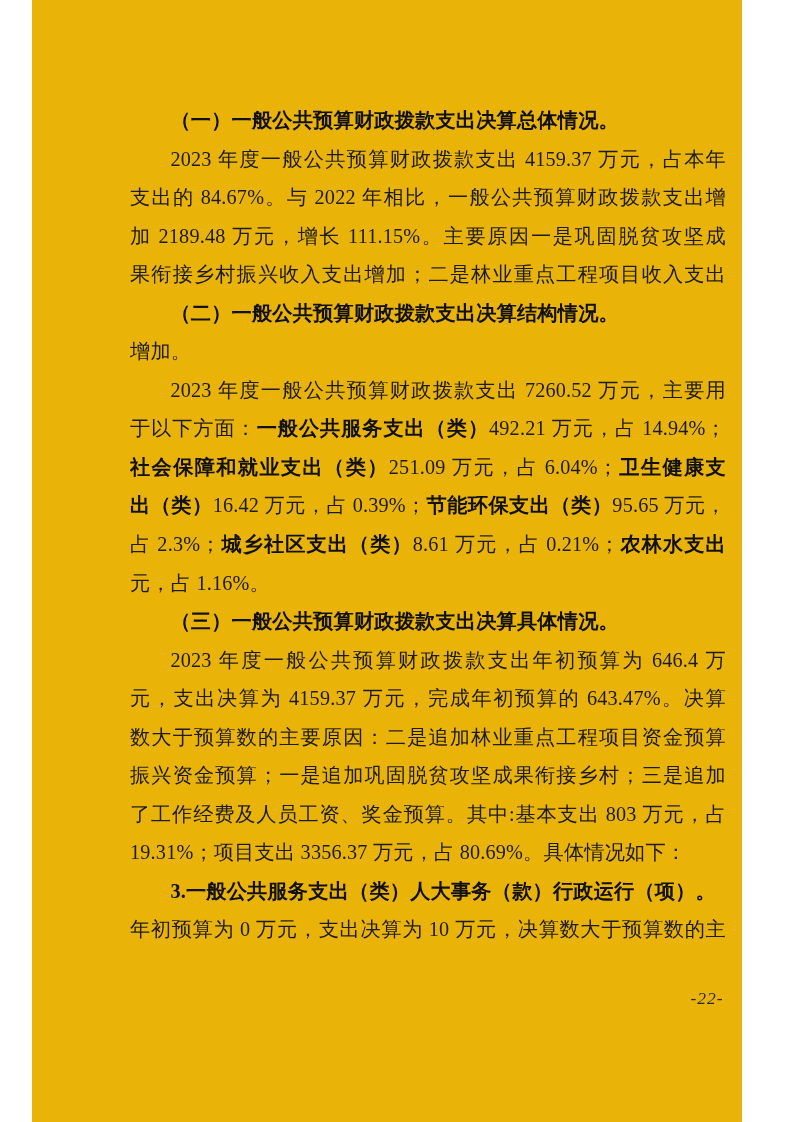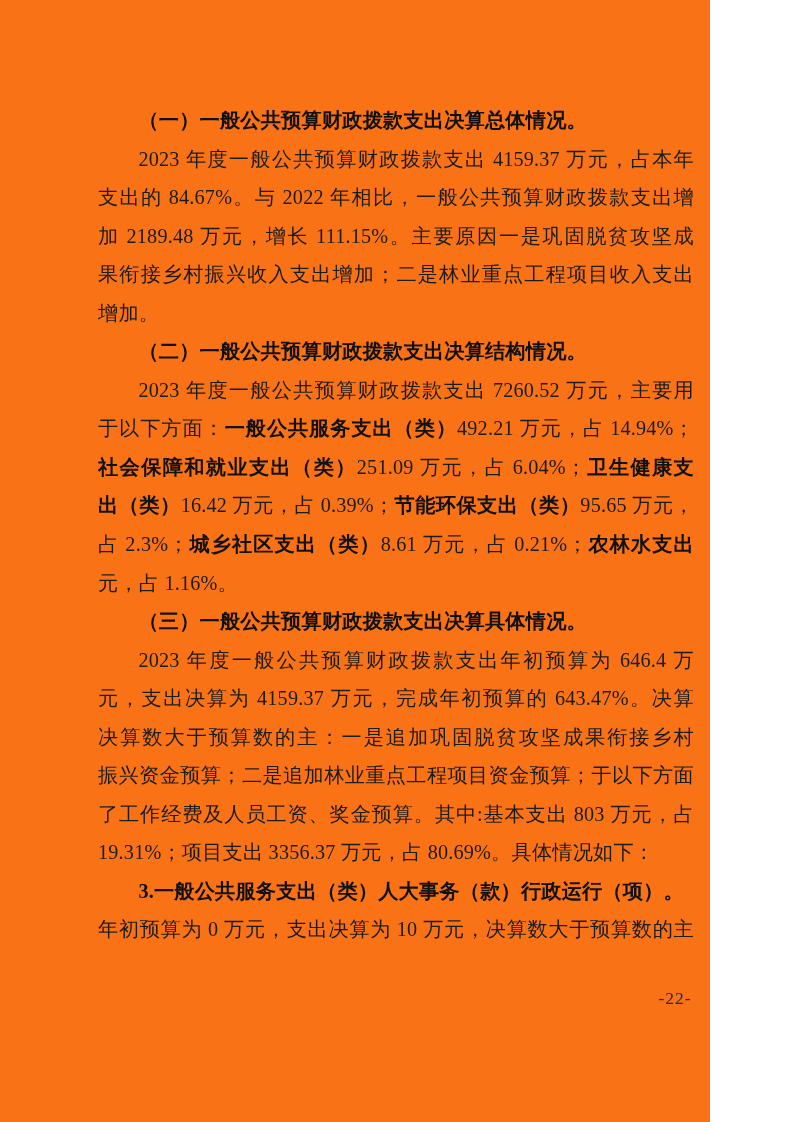--- a/index.html
+++ b/index.html
@@ -4,24 +4,25 @@
 <style>
   html, body {
     margin: 0;
     padding: 0;
     background: #ffffff;
   }
   .page {
     position: relative;
     width: 710px;
     height: 1122px;
-    background: #f97316;
+    background: #eab308;
     overflow: hidden;
     font-family: "Liberation Serif", "DejaVu Serif", serif;
     color: #1c1c1c;
+    margin-left: 32px;
   }
   .text-block {
     position: absolute;
     left: 98px;
     top: 101px;
     width: 596px;
   }
   .line {
     height: 38.55px;
     line-height: 38.55px;
@@ -50,44 +51,45 @@
   .page-number {
     position: absolute;
     left: 645px;
     top: 986px;
     width: 60px;
     font-size: 17.5px;
     line-height: 24px;
     letter-spacing: 1px;
     color: #2a2a2a;
     text-align: center;
+    font-style: italic;
   }
 </style>
 </head>
 <body>
 
 <div class="page">
   <div class="text-block">
       <div class="line indent heading"><span class="seg bold">（一）一般公共预算财政拨款支出决算总体情况。</span></div>
       <div class="line fill indent"><span class="seg">2023 年度一般公共预算财政拨款支出 4159.37 万元，占本年</span></div>
       <div class="line fill"><span class="seg">支出的 84.67%。与 2022 年相比，一般公共预算财政拨款支出增</span></div>
       <div class="line fill"><span class="seg">加 2189.48 万元，增长 111.15%。主要原因一是巩固脱贫攻坚成</span></div>
       <div class="line fill"><span class="seg">果衔接乡村振兴收入支出增加；二是林业重点工程项目收入支出</span></div>
+      <div class="line indent heading"><span class="seg bold">（二）一般公共预算财政拨款支出决算结构情况。</span></div>
       <div class="line"><span class="seg">增加。</span></div>
-      <div class="line indent heading"><span class="seg bold">（二）一般公共预算财政拨款支出决算结构情况。</span></div>
       <div class="line fill indent"><span class="seg">2023 年度一般公共预算财政拨款支出 7260.52 万元，主要用</span></div>
       <div class="line fill"><span class="seg">于以下方面：</span><span class="seg bold">一般公共服务支出（类）</span><span class="seg">492.21 万元，占 14.94%；</span></div>
       <div class="line fill"><span class="seg bold">社会保障和就业支出（类）</span><span class="seg">251.09 万元，占 6.04%；</span><span class="seg bold">卫生健康支</span></div>
       <div class="line fill"><span class="seg bold">出（类）</span><span class="seg">16.42 万元，占 0.39%；</span><span class="seg bold">节能环保支出（类）</span><span class="seg">95.65 万元，</span></div>
       <div class="line fill"><span class="seg">占 2.3%；</span><span class="seg bold">城乡社区支出（类）</span><span class="seg">8.61 万元，占 0.21%；</span><span class="seg bold">农林水支出</span></div>
       <div class="line"><span class="seg">元，占 1.16%。</span></div>
       <div class="line indent heading"><span class="seg bold">（三）一般公共预算财政拨款支出决算具体情况。</span></div>
       <div class="line fill indent"><span class="seg">2023 年度一般公共预算财政拨款支出年初预算为 646.4 万</span></div>
       <div class="line fill"><span class="seg">元，支出决算为 4159.37 万元，完成年初预算的 643.47%。决算</span></div>
-      <div class="line fill"><span class="seg">决算数大于预算数的主：一是追加巩固脱贫攻坚成果衔接乡村</span></div>
-      <div class="line fill"><span class="seg">振兴资金预算；二是追加林业重点工程项目资金预算；于以下方面</span></div>
+      <div class="line fill"><span class="seg">数大于预算数的主要原因：二是追加林业重点工程项目资金预算</span></div>
+      <div class="line fill"><span class="seg">振兴资金预算；一是追加巩固脱贫攻坚成果衔接乡村；三是追加</span></div>
       <div class="line fill"><span class="seg">了工作经费及人员工资、奖金预算。其中:基本支出 803 万元，占</span></div>
       <div class="line"><span class="seg">19.31%；项目支出 3356.37 万元，占 80.69%。具体情况如下：</span></div>
       <div class="line indent heading"><span class="seg bold">3.一般公共服务支出（类）人大事务（款）行政运行（项）。</span></div>
       <div class="line fill"><span class="seg">年初预算为 0 万元，支出决算为 10 万元，决算数大于预算数的主</span></div>
     </div>
   <div class="page-number">-22-</div>
 </div>
 
 </body></html>

